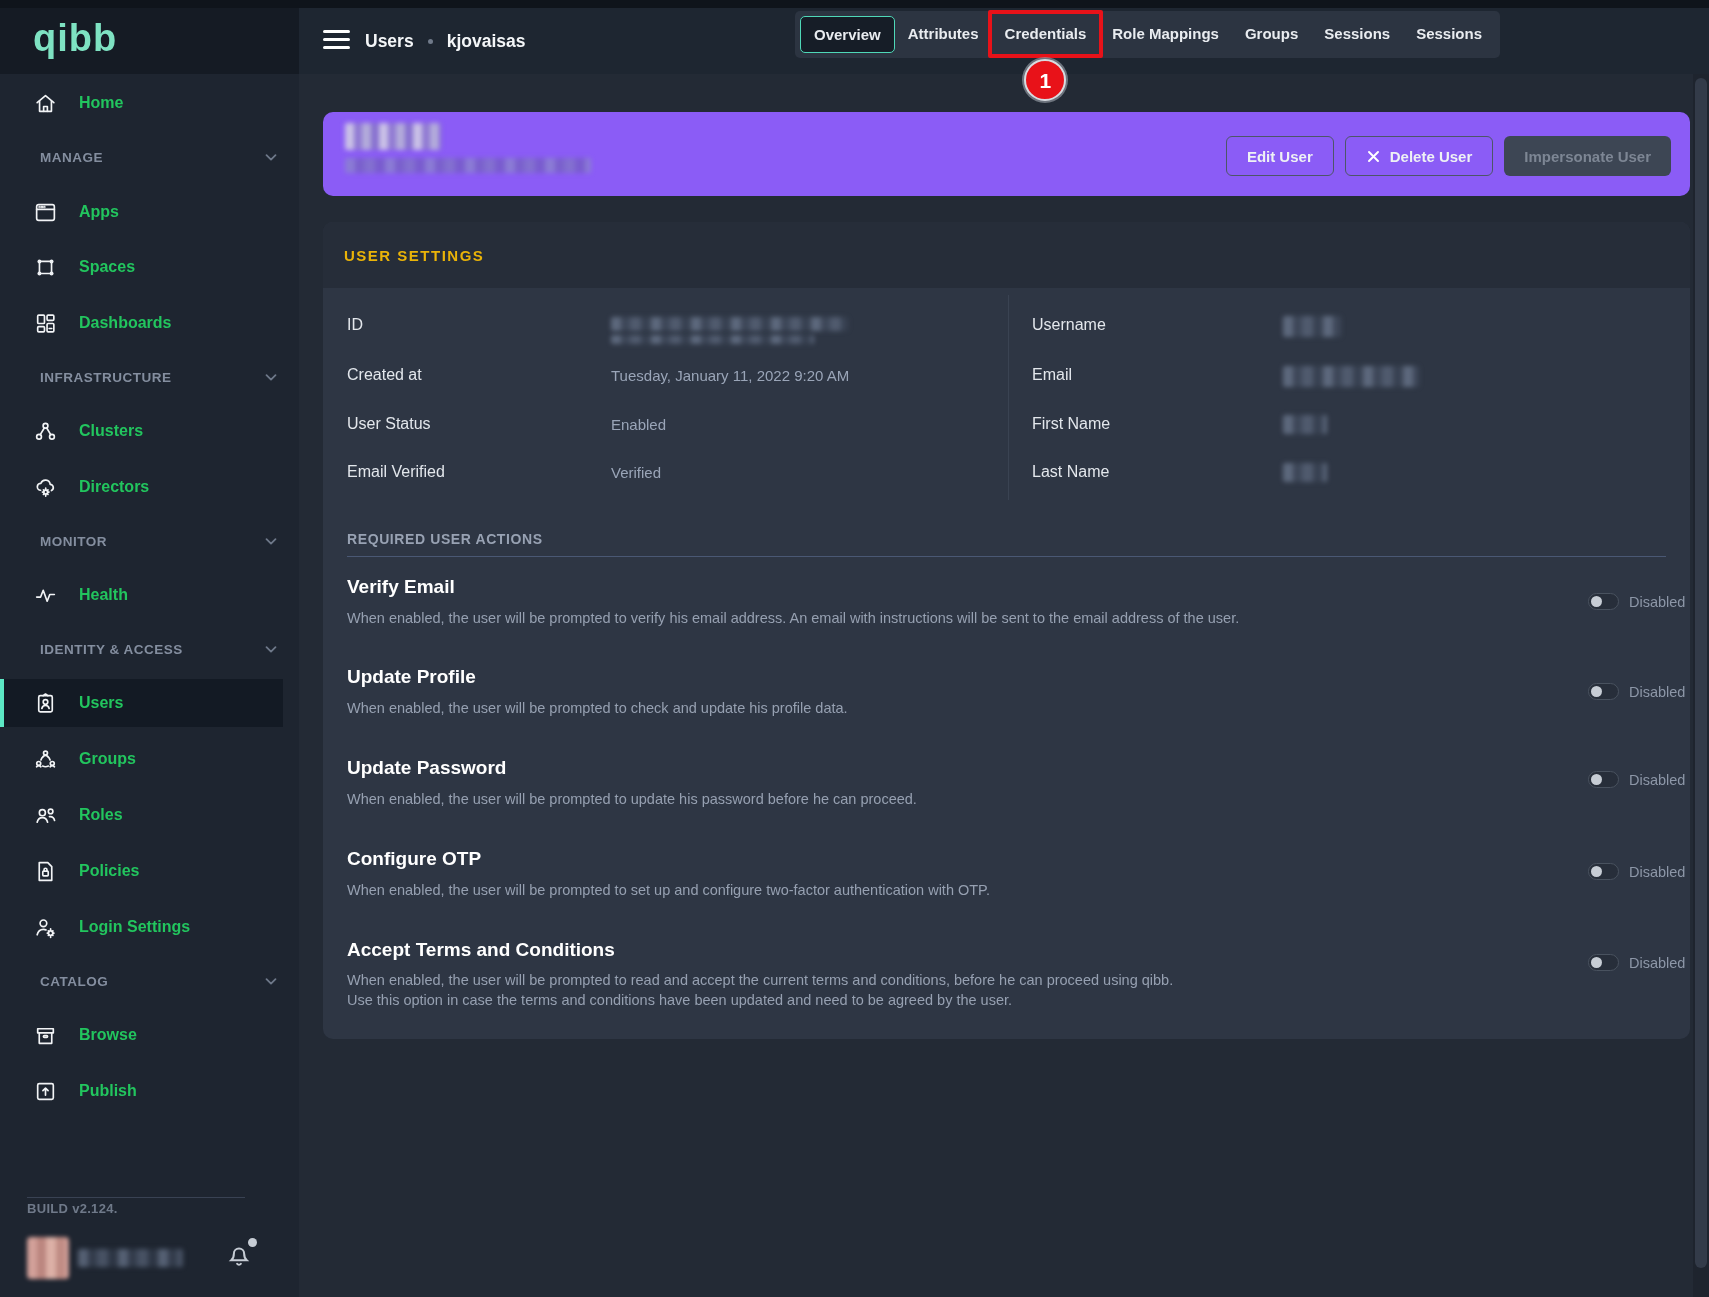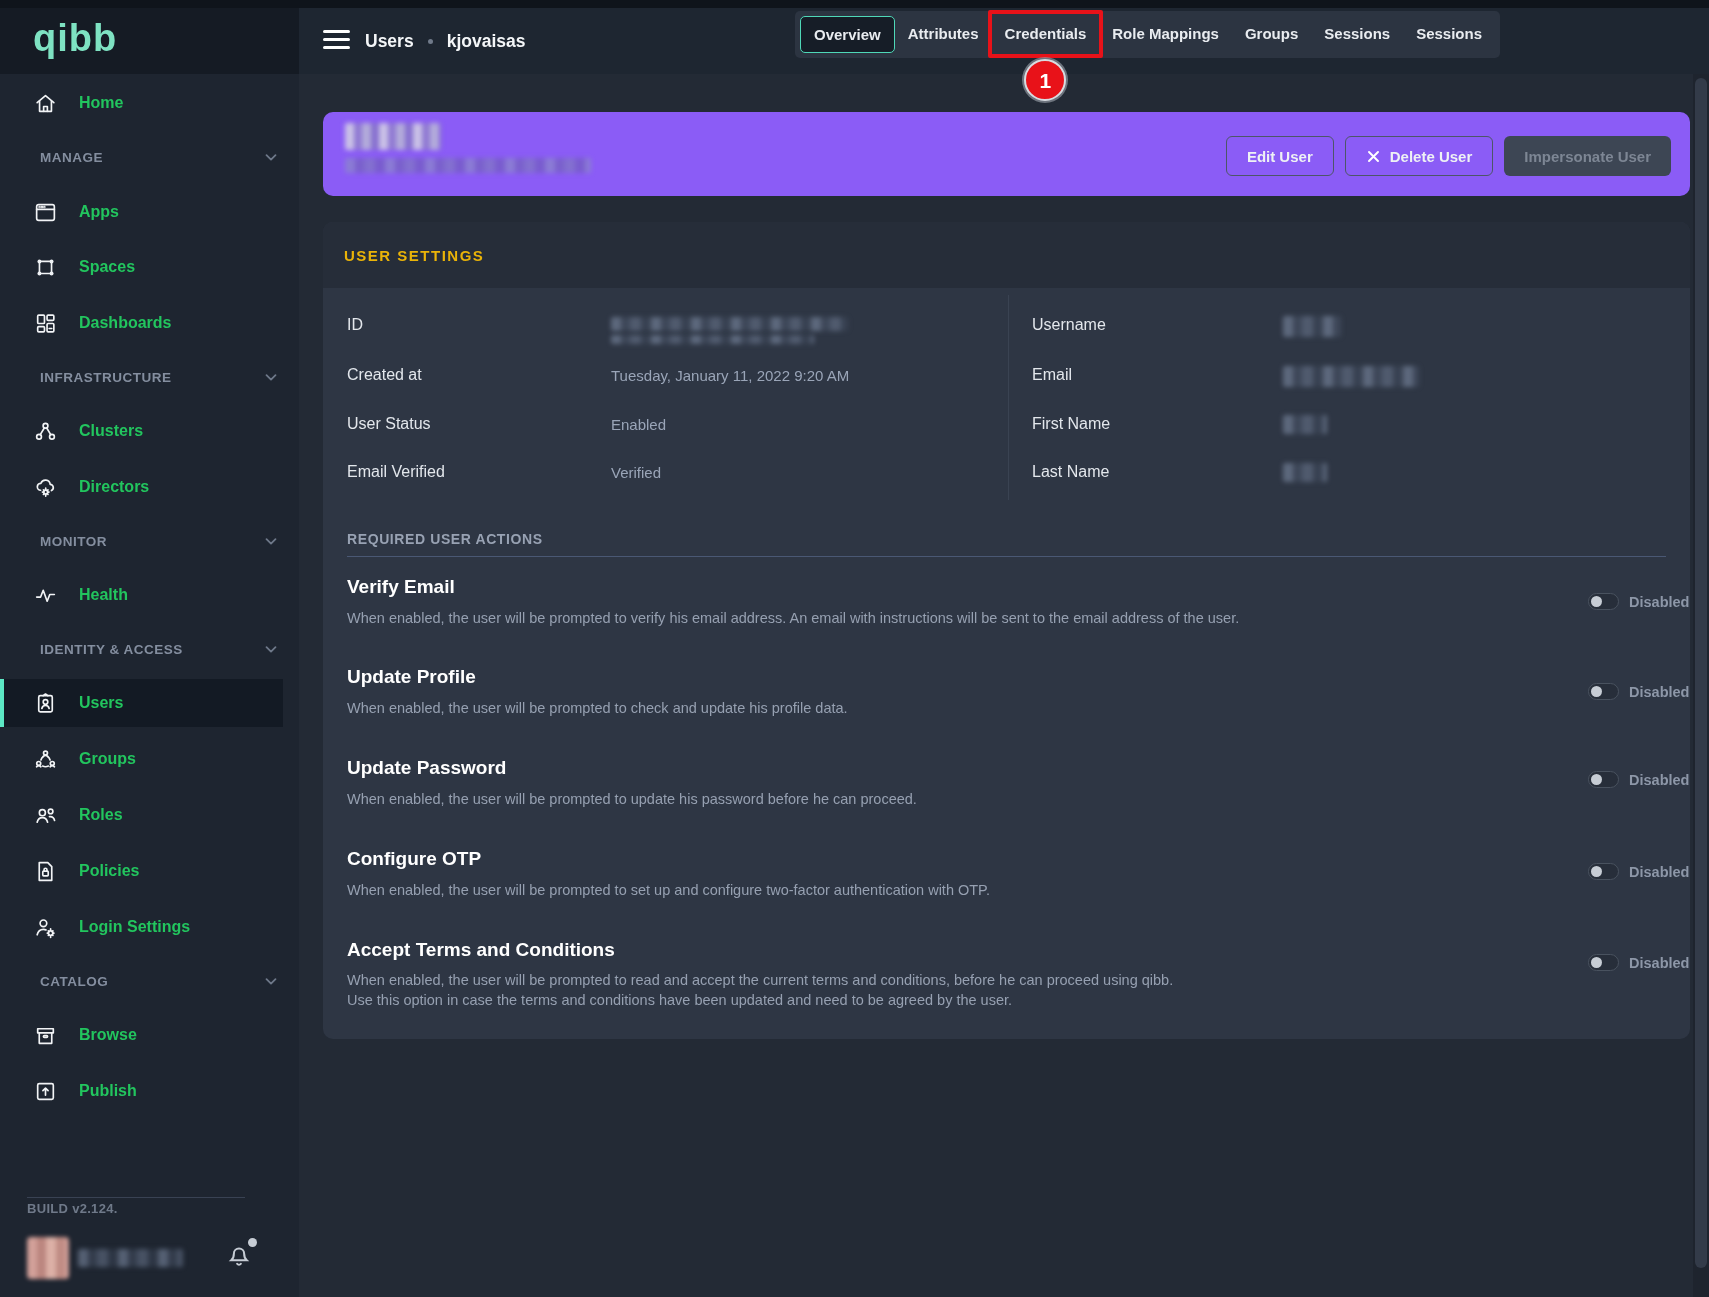--- a/index.html
+++ b/index.html
@@ -75,21 +75,21 @@
   .field-value { position:absolute; font-size:15px; color:#9aa5b8; }
   .v-divider { position:absolute; left:685px; top:73px; width:1px; height:205px; background:#3a4352; }
 
   .ra-title { position:absolute; left:24px; top:309px; font-size:14px; font-weight:bold; color:#98a2b3; letter-spacing:0.6px; }
   .ra-divider { position:absolute; left:24px; top:334px; width:1319px; height:1px; background:#4a5874; }
   .action-title { position:absolute; left:24px; font-size:19px; font-weight:bold; color:#ffffff; }
   .action-desc { position:absolute; left:24px; font-size:14.5px; color:#96a0b1; }
   .toggle-wrap { position:absolute; left:1265px; display:flex; align-items:center; gap:10px; }
   .toggle { width:31px; height:17px; border-radius:9px; border:1px solid #49525f; background:#272e3a; position:relative; cursor:pointer; }
   .knob { position:absolute; left:2px; top:2px; width:11px; height:11px; border-radius:50%; background:#c7cdd5; }
-  .toggle-label { font-size:14.5px; font-weight:bold; color:#8d97a8; }
+  .toggle-label { font-size:14.5px; font-weight:normal; color:#8d97a8; }
 
   
   .blur { filter:blur(2.5px); border-radius:2px; position:absolute; }
   .blur-light { background:repeating-linear-gradient(90deg, rgba(214,212,228,0.85) 0 9px, rgba(148,150,176,0.5) 9px 17px,
                 rgba(190,192,212,0.8) 17px 26px, rgba(128,134,160,0.45) 26px 34px); }
   .blur-dim { background:repeating-linear-gradient(90deg, rgba(140,155,182,0.5) 0 10px, rgba(90,102,126,0.35) 10px 19px,
               rgba(122,136,162,0.45) 19px 30px, rgba(80,92,114,0.3) 30px 40px); }
   .blur-pink { background:repeating-linear-gradient(90deg,#d2a099 0 10px,#bb867f 10px 19px,#dcb0a6 19px 29px,#c08c84 29px 38px),
                repeating-linear-gradient(0deg, rgba(40,40,60,0.25) 0 9px, rgba(255,255,255,0.08) 9px 18px);
                filter:blur(2px); }

